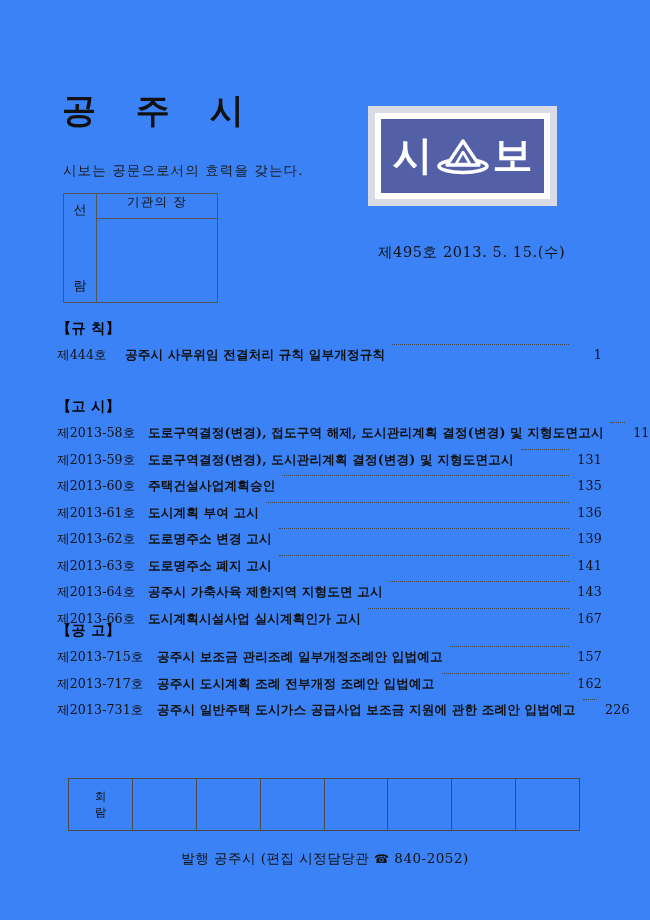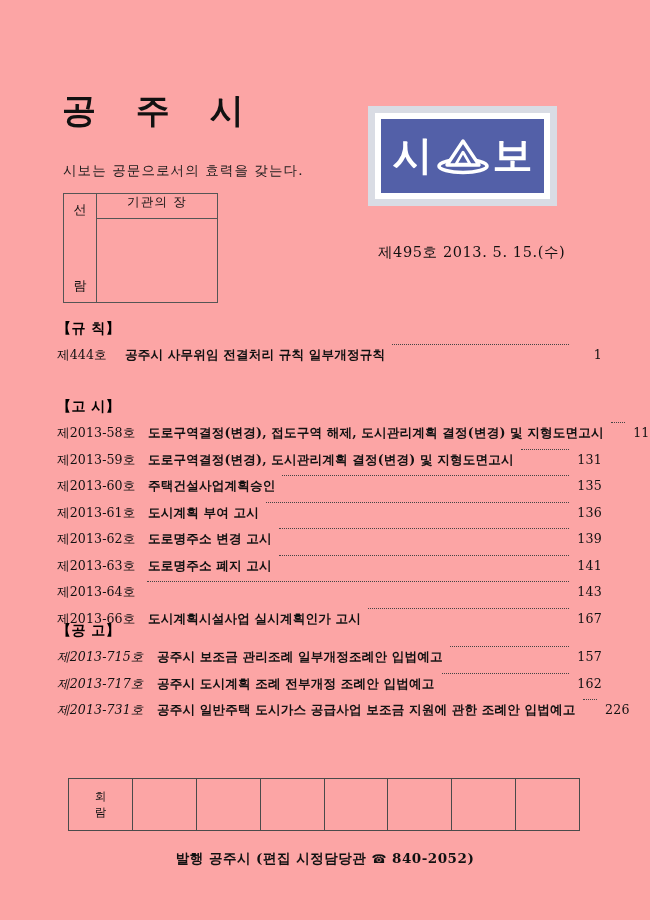--- a/index.html
+++ b/index.html
@@ -14,21 +14,21 @@
     font-family: "DejaVu Serif", "Liberation Serif", serif;
     color: #1a1a1a;
     overflow: hidden;
   }
 
   .page {
     position: absolute;
     inset: 0;
     width: 650px;
     height: 920px;
-    background: #fca5a5;
+    background: #3b82f6;
   }
 
   
   .masthead-title {
     position: absolute;
     left: 62px;
     top: 88px;
     font-size: 34px;
     font-weight: 700;
     letter-spacing: 14px;
@@ -177,21 +177,21 @@
     color: #111;
     margin-bottom: 9.5px;
     white-space: nowrap;
   }
   .entry-num {
     flex: 0 0 auto;
     letter-spacing: 0.1px;
   }
   .entry-num.w-narrow { min-width: 60px; }
   .entry-num.w-mid    { min-width: 83px; }
-  .entry-num.w-wide   { min-width: 92px; font-style: italic; }
+  .entry-num.w-wide   { min-width: 92px; }
   .entry-title {
     flex: 0 0 auto;
     margin-left: 8px;
     letter-spacing: 0.15px;
     font-weight: bold;
   }
   .entry-leader {
     flex: 1 1 auto;
     margin: 0 7px;
     position: relative;
@@ -234,21 +234,21 @@
   }
 
   
   .footer {
     position: absolute;
     left: 0;
     top: 850px;
     width: 650px;
     text-align: center;
     font-size: 13.5px;
-    font-weight: 700;
+    font-weight: 400;
     color: #111;
     letter-spacing: 0.5px;
     white-space: nowrap;
   }
   .footer .phone-icon {
     font-family: "DejaVu Sans", "Liberation Sans", sans-serif;
     font-size: 12px;
   }
 </style>
 </head>
@@ -333,20 +333,21 @@
           <span class="entry-page">139</span>
         </div>
         <div class="entry">
           <span class="entry-num w-mid">제2013-63호</span>
           <span class="entry-title">도로명주소 폐지 고시</span>
           <span class="entry-leader"></span>
           <span class="entry-page">141</span>
         </div>
         <div class="entry">
           <span class="entry-num w-mid">제2013-64호</span>
+          <span class="entry-title">공주시 가축사육 제한지역 지형도면 고시</span>
           <span class="entry-leader"></span>
           <span class="entry-page">143</span>
         </div>
         <div class="entry">
           <span class="entry-num w-mid">제2013-66호</span>
           <span class="entry-title">도시계획시설사업 실시계획인가 고시</span>
           <span class="entry-leader"></span>
           <span class="entry-page">167</span>
         </div>
       </div>

